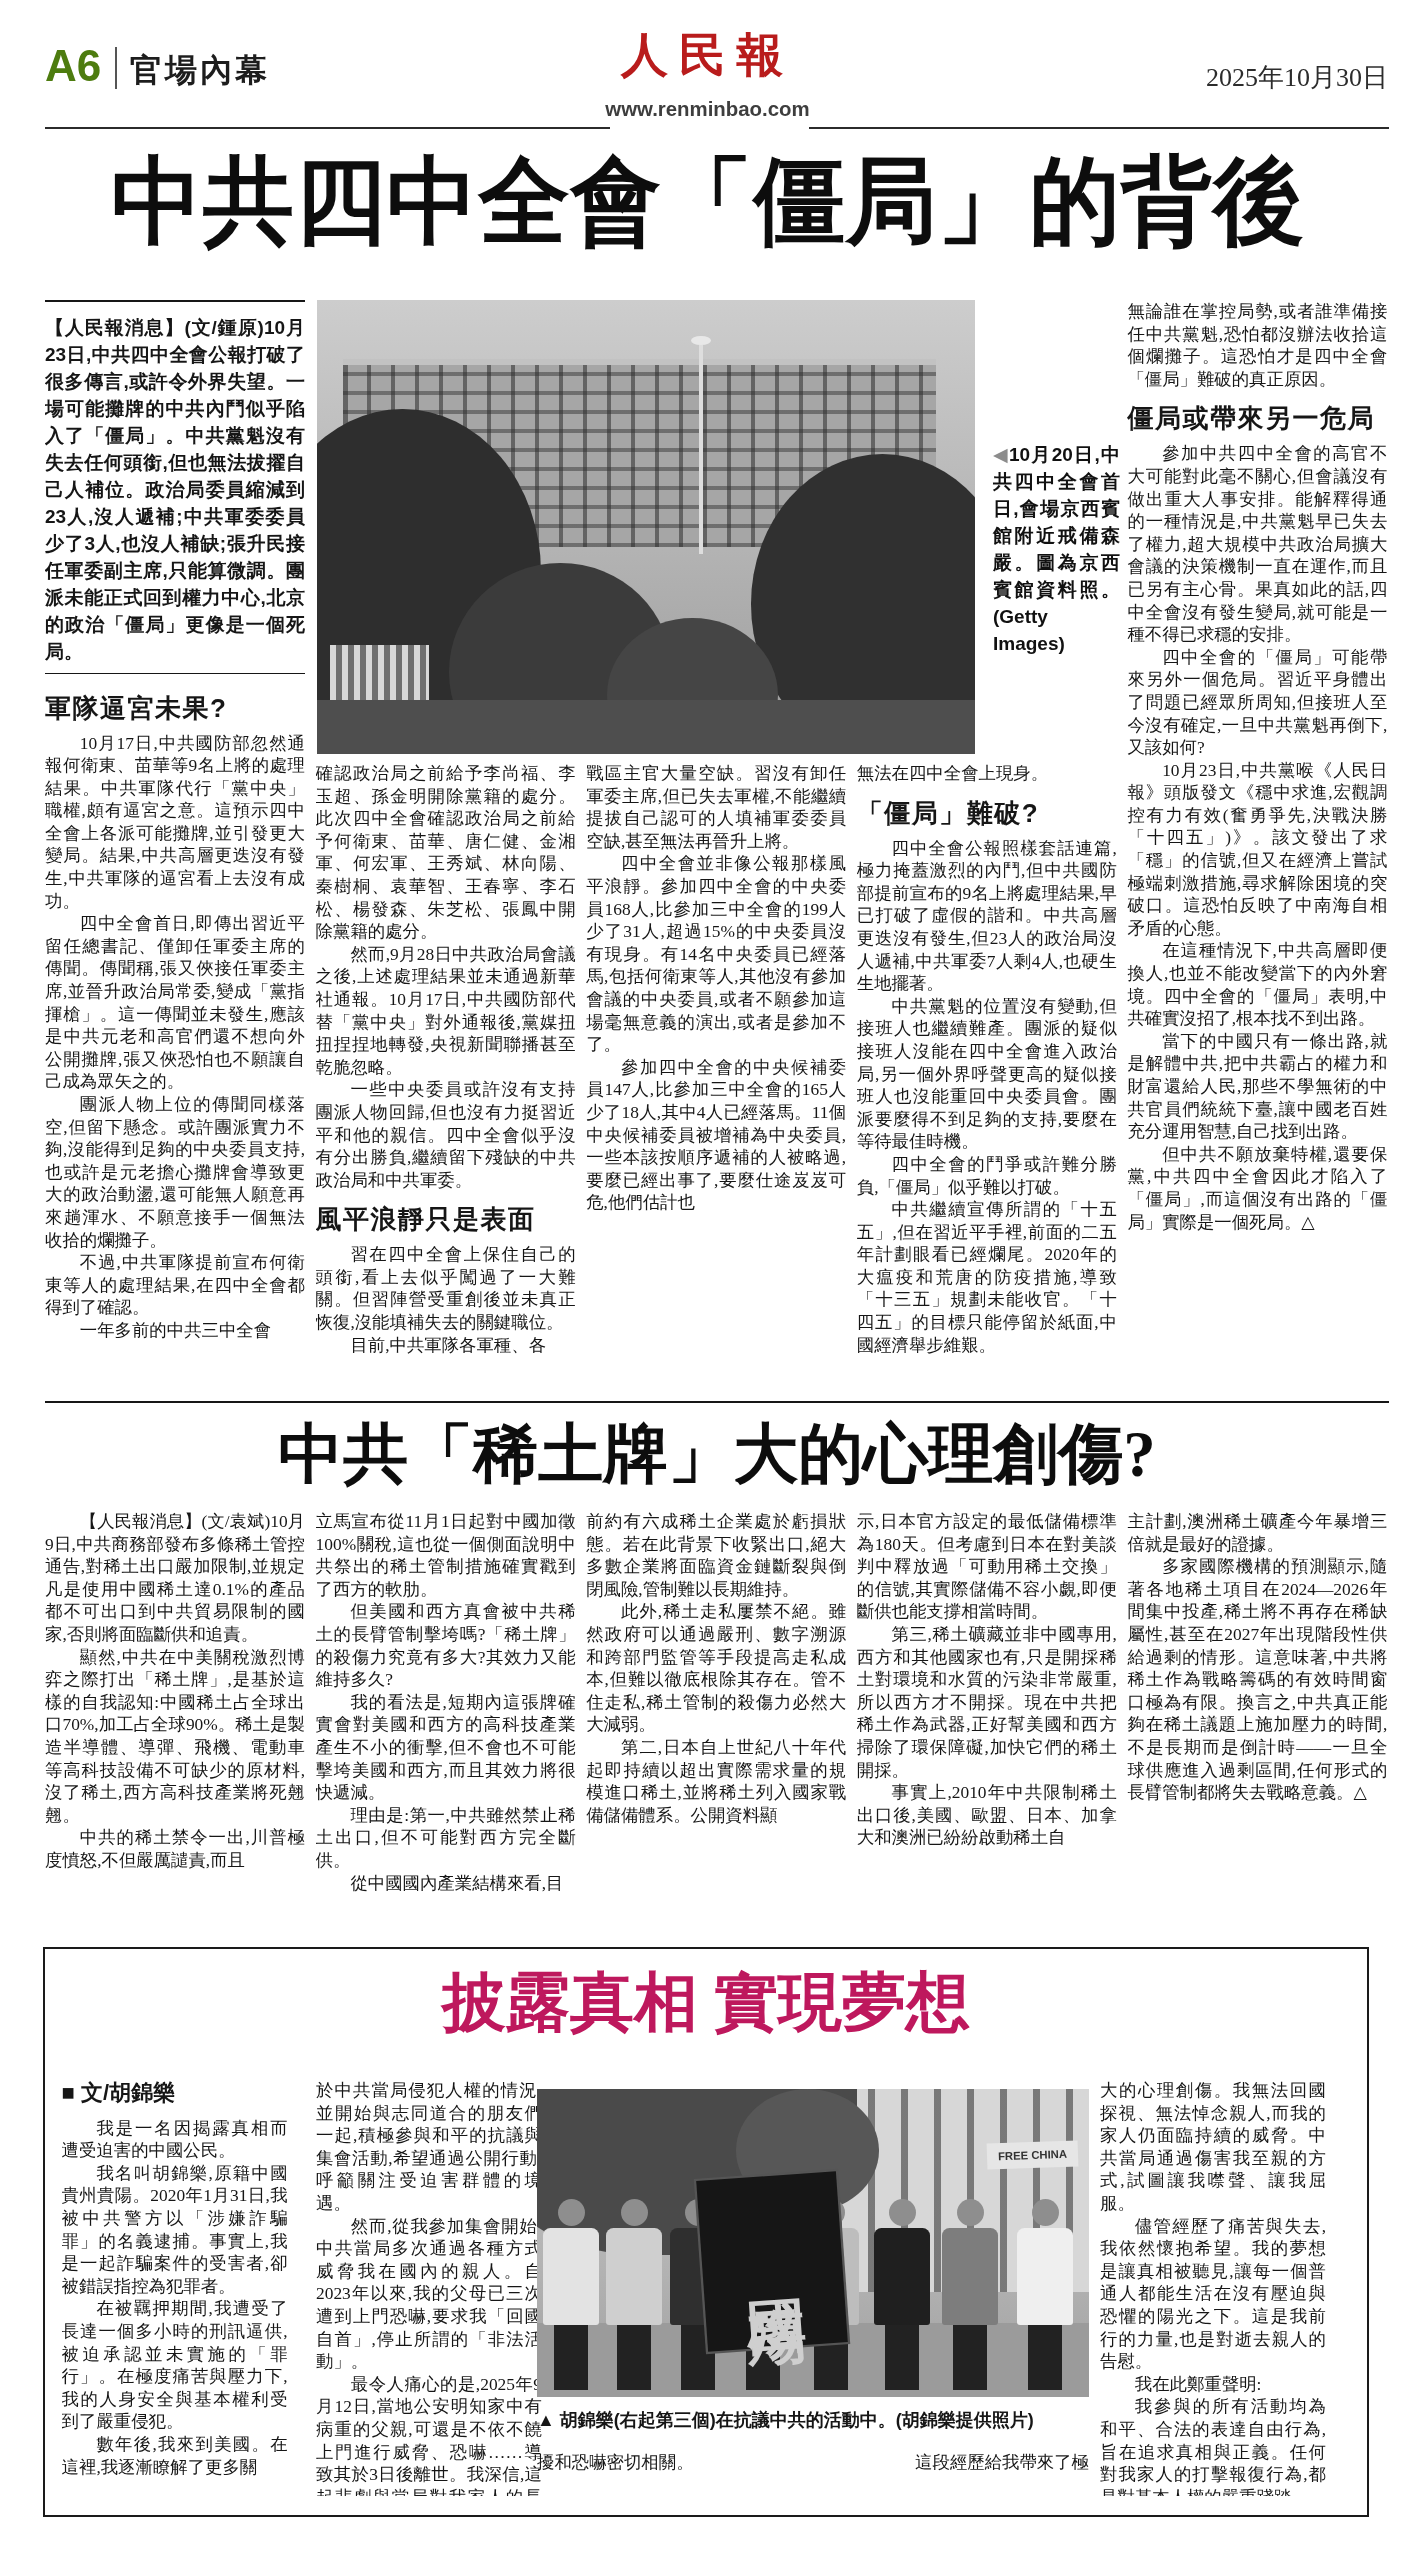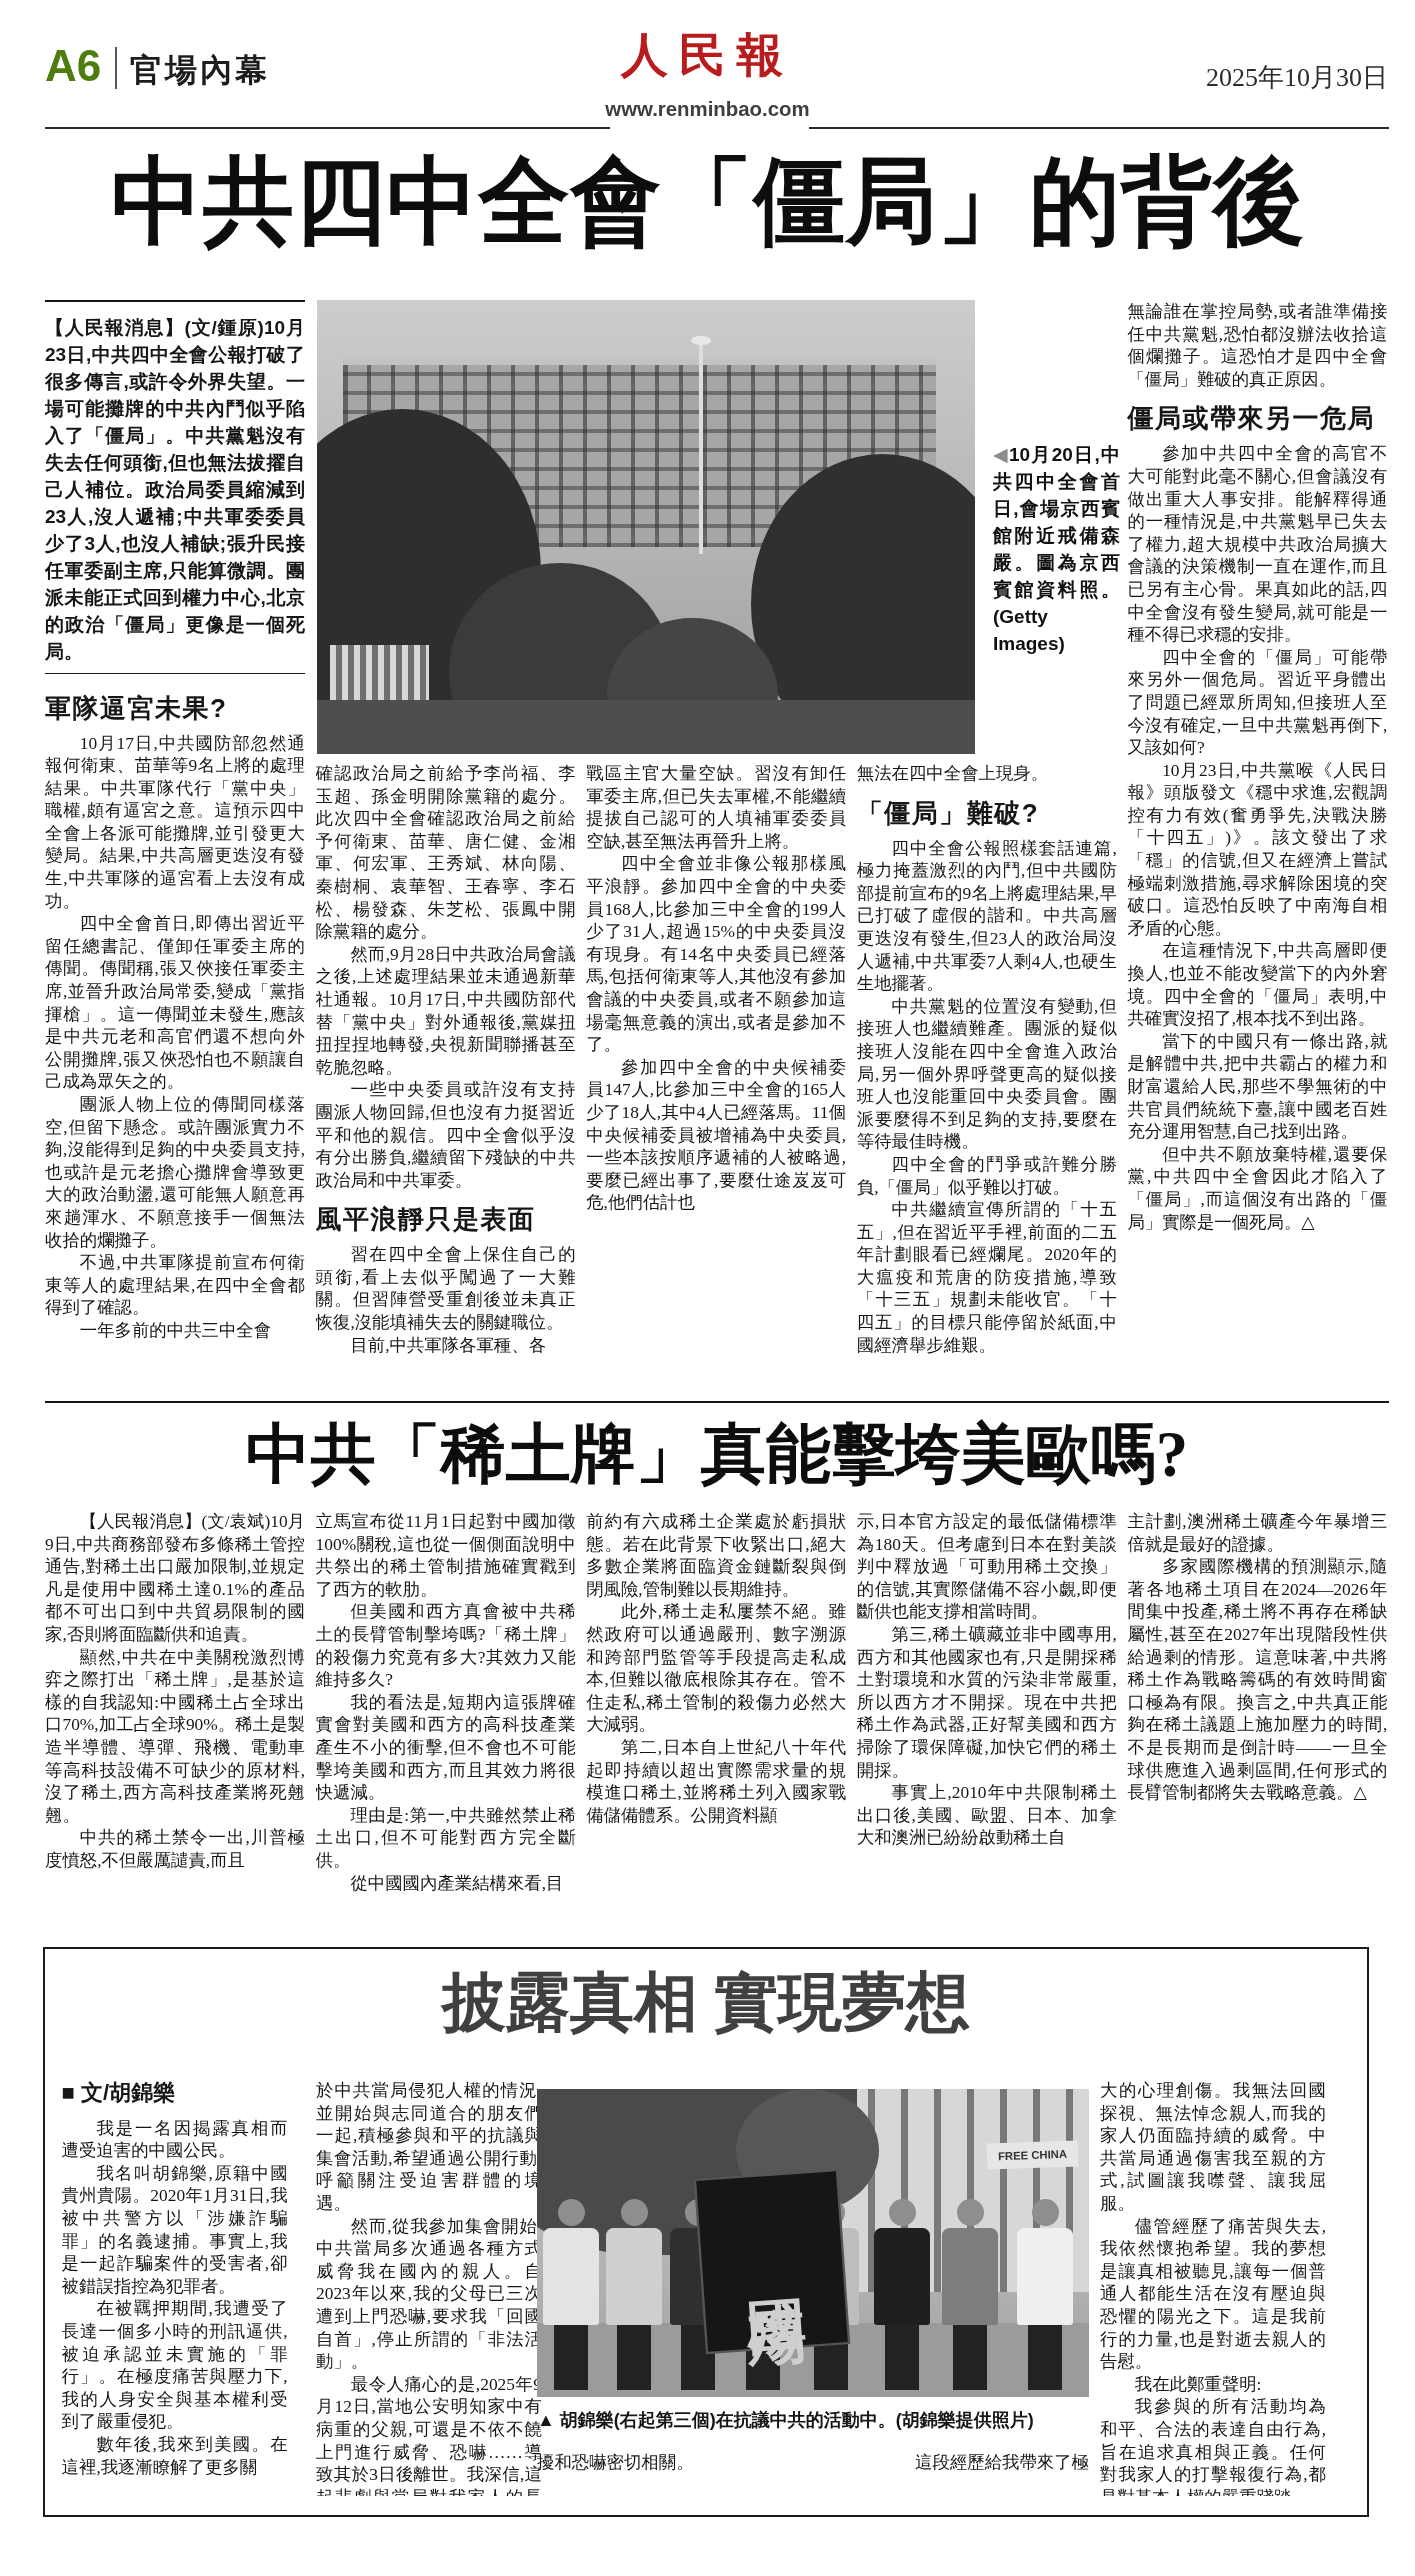--- a/index.html
+++ b/index.html
@@ -15,21 +15,21 @@
            font:bold 20.4px/1.2 "Liberation Sans","DejaVu Sans",sans-serif;color:#3e3e3e;}
   .hdate{position:absolute;right:27px;top:65px;font:26px/1 "Liberation Serif","DejaVu Serif",serif;color:#2c2c2c;}
   .hrule{position:absolute;top:127px;height:2.3px;background:#2b2b2b;}
   .hrule.l{left:45px;width:565px;}
   .hrule.r{left:809px;width:580px;}
   
   .headline1{position:absolute;left:42px;top:151px;width:1332px;margin:0;text-align:center;
              font:900 91px/1.12 "Liberation Serif","DejaVu Serif",serif;letter-spacing:0.8px;color:#0d0d0d;transform:scaleY(1.05);}
   .headline2{position:absolute;left:45px;top:1420px;width:1344px;margin:0;text-align:center;
              font:900 65px/1.05 "Liberation Serif","DejaVu Serif",serif;color:#0d0d0d;}
-  .headline3{margin:19.6px 0 0 0;text-align:center;font:900 64px/1.05 "Liberation Serif","DejaVu Serif",serif;color:#404040;}
+  .headline3{margin:19.6px 0 0 0;text-align:center;font:900 64px/1.05 "Liberation Serif","DejaVu Serif",serif;color:#be185d;}
   
   .a1body{position:absolute;left:45px;top:300px;width:1344px;height:1100px;overflow:hidden;}
   .a2body{position:absolute;left:45px;top:1510px;width:1344px;height:429px;overflow:hidden;}
   .cols{display:flex;gap:10.6px;height:100%;}
   .col{flex:0 0 260px;width:260px;font-size:17.4px;line-height:22.6px;text-align:justify;overflow:hidden;}
   .col.under{padding-top:462px;}
   .para{margin:0;text-indent:2em;}
   .cont{text-indent:0;}
   .lead{font:bold 19px/27px "Liberation Sans","DejaVu Sans",sans-serif;text-indent:0;
         border-top:2.3px solid #161616;padding-top:12px;margin-bottom:6px;}
@@ -154,21 +154,21 @@
       <div class="p1tree t2"></div>
       <div class="p1tree t4"></div>
       <div class="p1fence"></div>
       <div class="p1hedge"></div>
     </div>
     <aside class="caption1"><span class="arrowL">◀</span><span>10月20日,中共四中全會首日,會場京西賓館附近戒備森嚴。圖為京西賓館資料照。(Getty Images)</span></aside>
   </section>
 
   <div class="rule2"></div>
 
-  <h2 class="headline2">中共「稀土牌」真能擊垮美歐嗎?</h2>
+  <h2 class="headline2">中共「稀土牌」大的心理創傷?</h2>
   <section class="a2body">
     <div class="cols">
       <div class="col">
           <p class="para">【人民報消息】(文/袁斌)10月9日,中共商務部發布多條稀土管控通告,對稀土出口嚴加限制,並規定凡是使用中國稀土達0.1%的產品都不可出口到中共貿易限制的國家,否則將面臨斷供和追責。</p>
           <p class="para">顯然,中共在中美關稅激烈博弈之際打出「稀土牌」,是基於這樣的自我認知:中國稀土占全球出口70%,加工占全球90%。稀土是製造半導體、導彈、飛機、電動車等高科技設備不可缺少的原材料,沒了稀土,西方高科技產業將死翹翹。</p>
           <p class="para">中共的稀土禁令一出,川普極度憤怒,不但嚴厲譴責,而且</p>
         </div>
       <div class="col">
           <p class="para cont">立馬宣布從11月1日起對中國加徵100%關稅,這也從一個側面說明中共祭出的稀土管制措施確實戳到了西方的軟肋。</p>
           <p class="para">但美國和西方真會被中共稀土的長臂管制擊垮嗎?「稀土牌」的殺傷力究竟有多大?其效力又能維持多久?</p>

